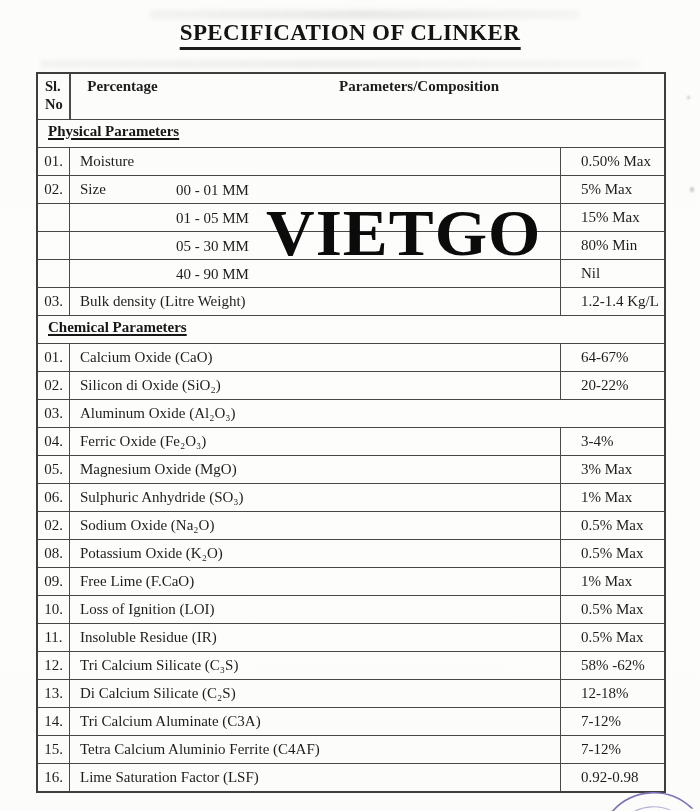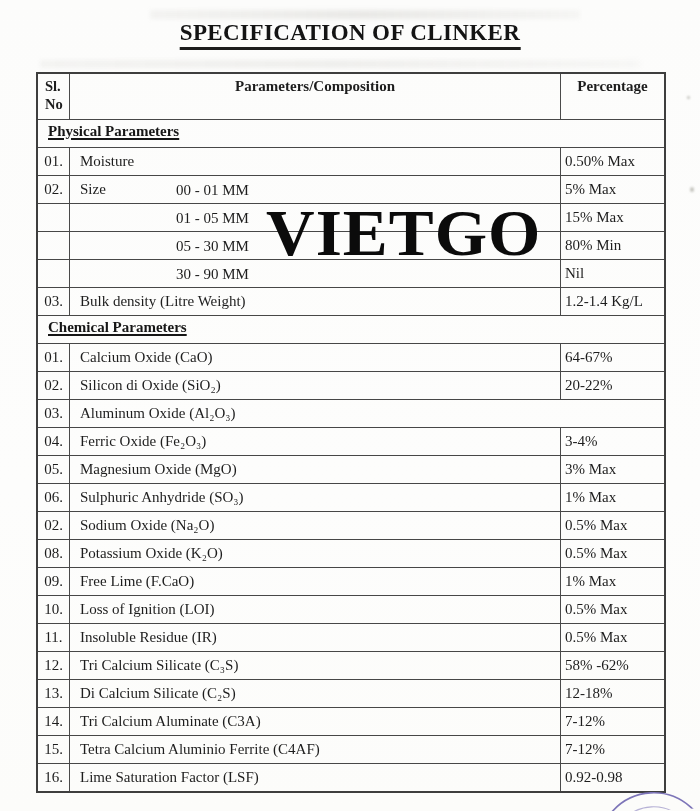--- a/index.html
+++ b/index.html
@@ -39,21 +39,21 @@
   .pct-cell { width: 104px; border-left: 1.6px solid #4a4a4a; flex: none; }
 
   .thead { display: flex; height: 45px; font-weight: bold; }
   .thead .no-cell { padding: 3px 2px 0 7px; font-size: 14.5px; line-height: 1.25; white-space: pre-line; border-left: none; }
   .thead .param-cell { text-align: center; padding-top: 4px; font-size: 15px; }
   .thead .pct-cell { text-align: center; padding-top: 4px; font-size: 15px; }
 
   .row { display: flex; height: 28px; border-top: 1.5px solid #474747; font-size: 15px; }
   .row .no-cell { display: flex; align-items: center; justify-content: center; padding-bottom: 1px; }
   .row .param-cell { display: flex; align-items: center; padding-left: 10px; }
-  .row .pct-cell { display: flex; align-items: center; padding-left: 4px; }
+  .row .pct-cell { display: flex; align-items: center; padding-left: 20px; }
   .row .sub { position: absolute; left: 106px; top: 50%; transform: translateY(-50%); white-space: nowrap; }
 
   .row.section { display: block; height: 28px; padding: 3px 0 0 10px; }
   .section-label {
     font-weight: bold; font-size: 15px; color: #161616;
     text-decoration: underline; text-underline-offset: 2px; text-decoration-thickness: 1.5px;
   }
 
   .watermark {
     position: absolute; left: 266px; top: 200px;
@@ -75,22 +75,22 @@
   <div class="smudge smudge-tabletop"></div>
   <div class="speck speck-1"></div>
   <div class="speck speck-2"></div>
 
   <h1 class="title">SPECIFICATION OF CLINKER</h1>
 
   <div class="spec-table">
     <div class="thead">
       <div class="cell no-cell">Sl.
 No</div>
+      <div class="cell pct-cell">Percentage</div>
       <div class="cell param-cell">Parameters/Composition</div>
-      <div class="cell pct-cell">Percentage</div>
     </div>
     <div id="tbody">
         <div class="row section"><span class="section-label">Physical Parameters</span></div>
         <div class="row">
           <div class="cell no-cell">01.</div>
           <div class="cell param-cell">
             <span>Moisture</span>
           </div>
           <div class="cell pct-cell">0.50% Max</div>
         </div>
@@ -115,21 +115,21 @@
           <div class="cell param-cell">
             <span></span>
             <span class="sub">05 - 30 MM</span>
           </div>
           <div class="cell pct-cell">80% Min</div>
         </div>
         <div class="row">
           <div class="cell no-cell"></div>
           <div class="cell param-cell">
             <span></span>
-            <span class="sub">30 - 90 MM</span>
+            <span class="sub">40 - 90 MM</span>
           </div>
           <div class="cell pct-cell">Nil</div>
         </div>
         <div class="row">
           <div class="cell no-cell">03.</div>
           <div class="cell param-cell">
             <span>Bulk density (Litre Weight)</span>
           </div>
           <div class="cell pct-cell">1.2-1.4 Kg/L</div>
         </div>

